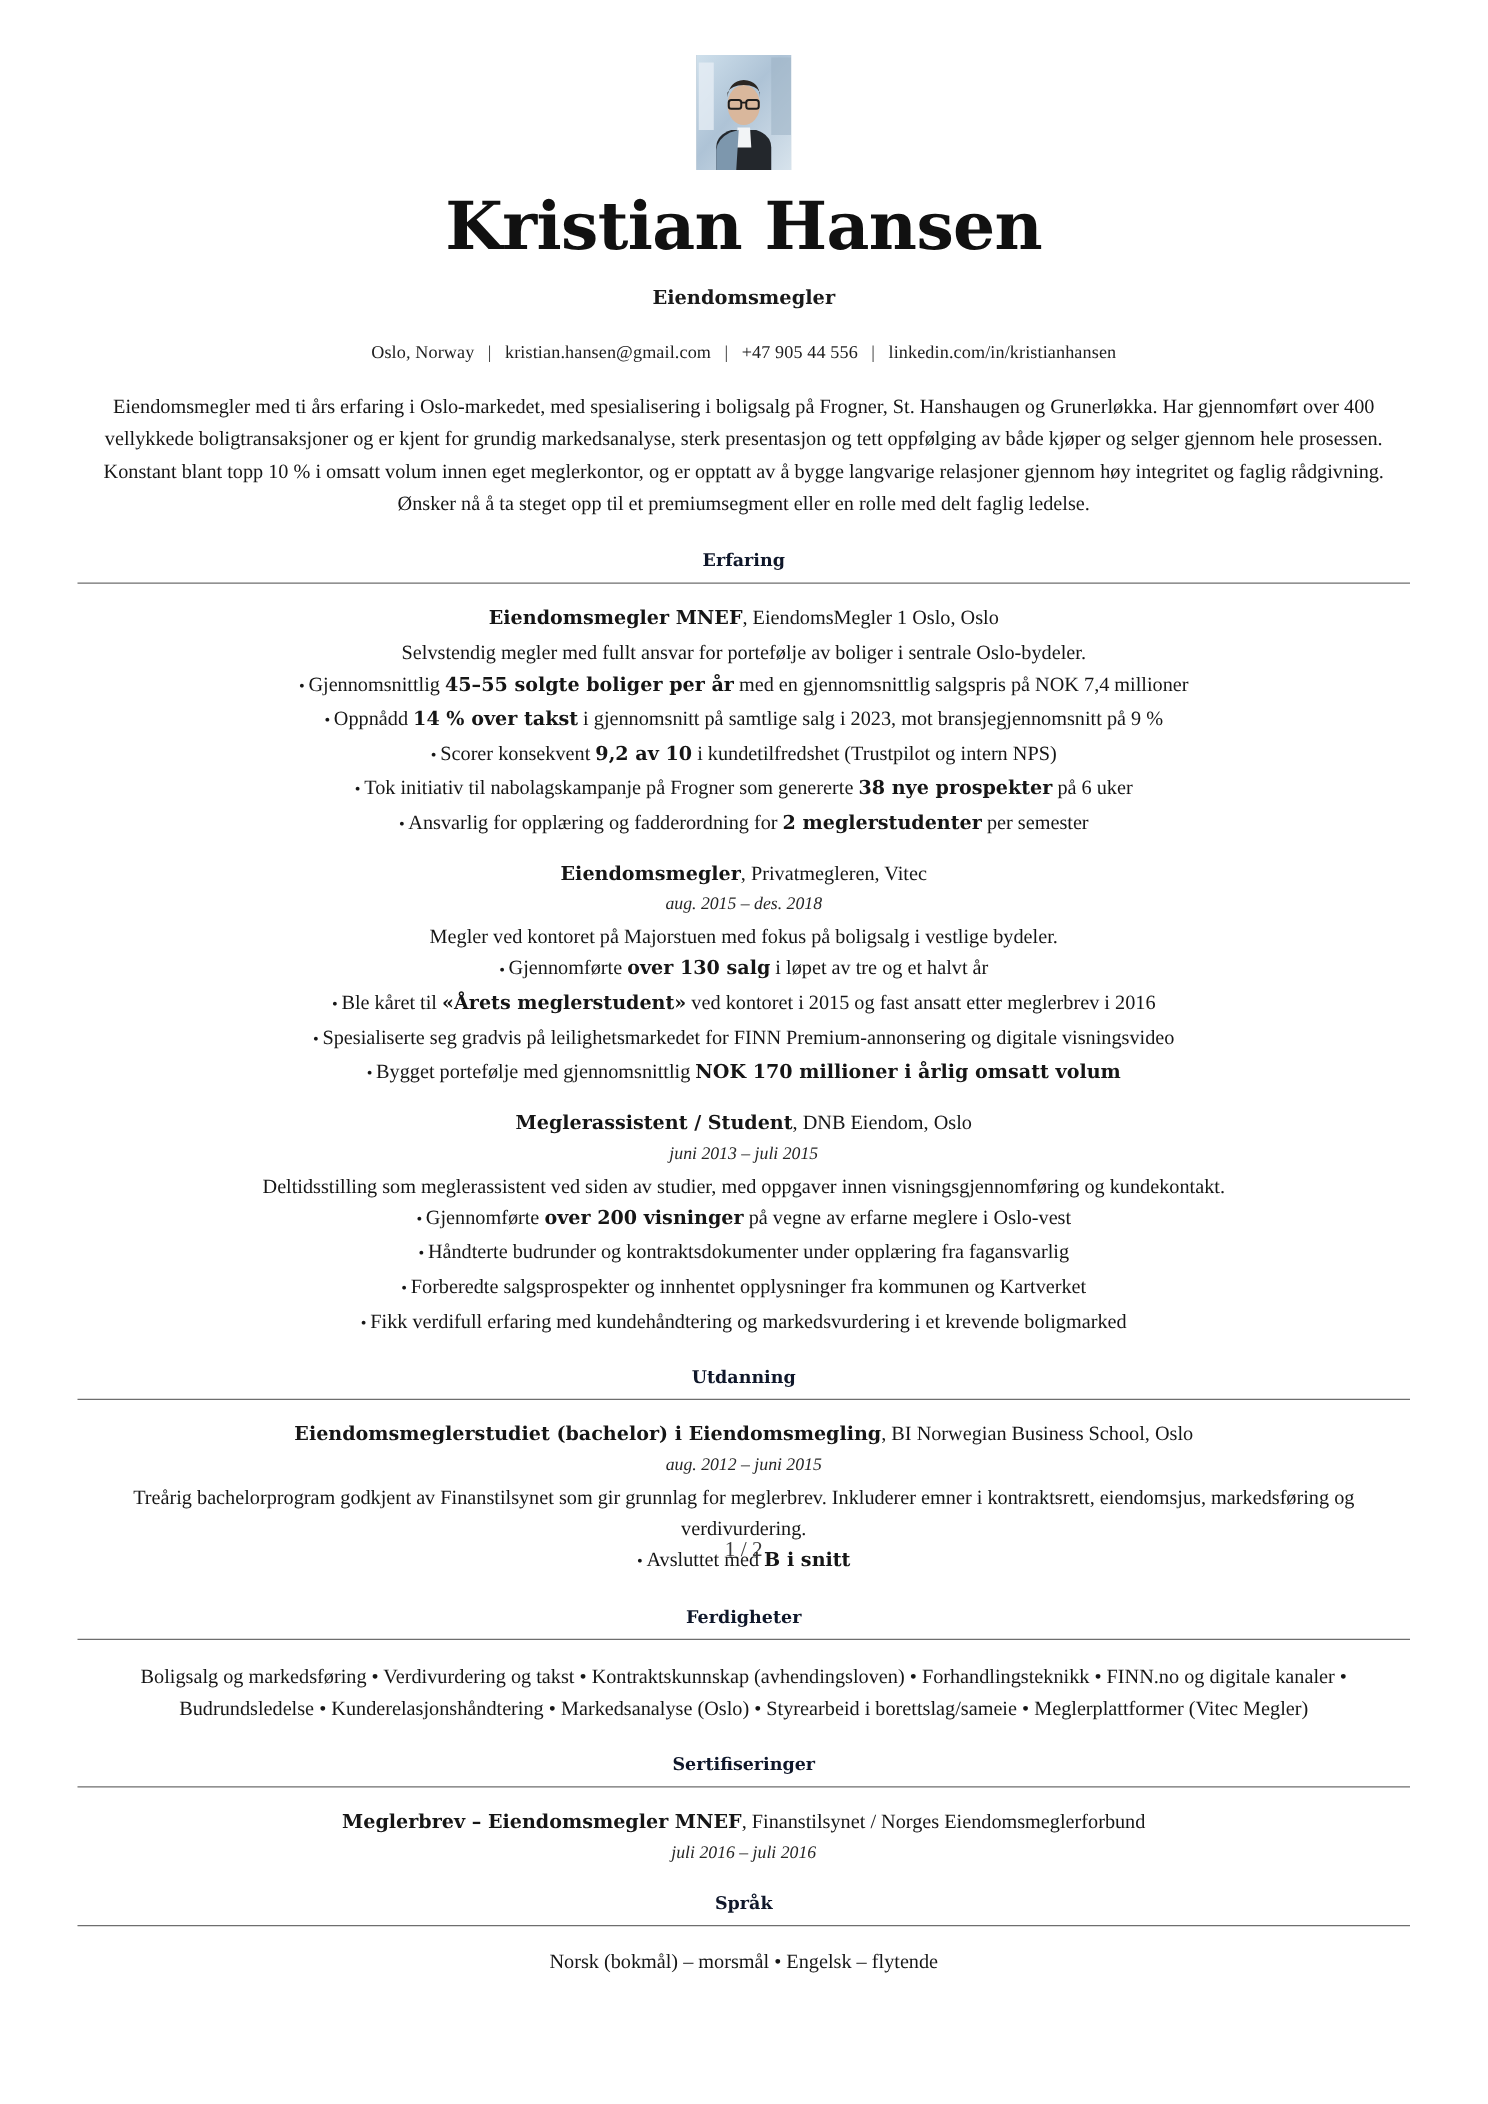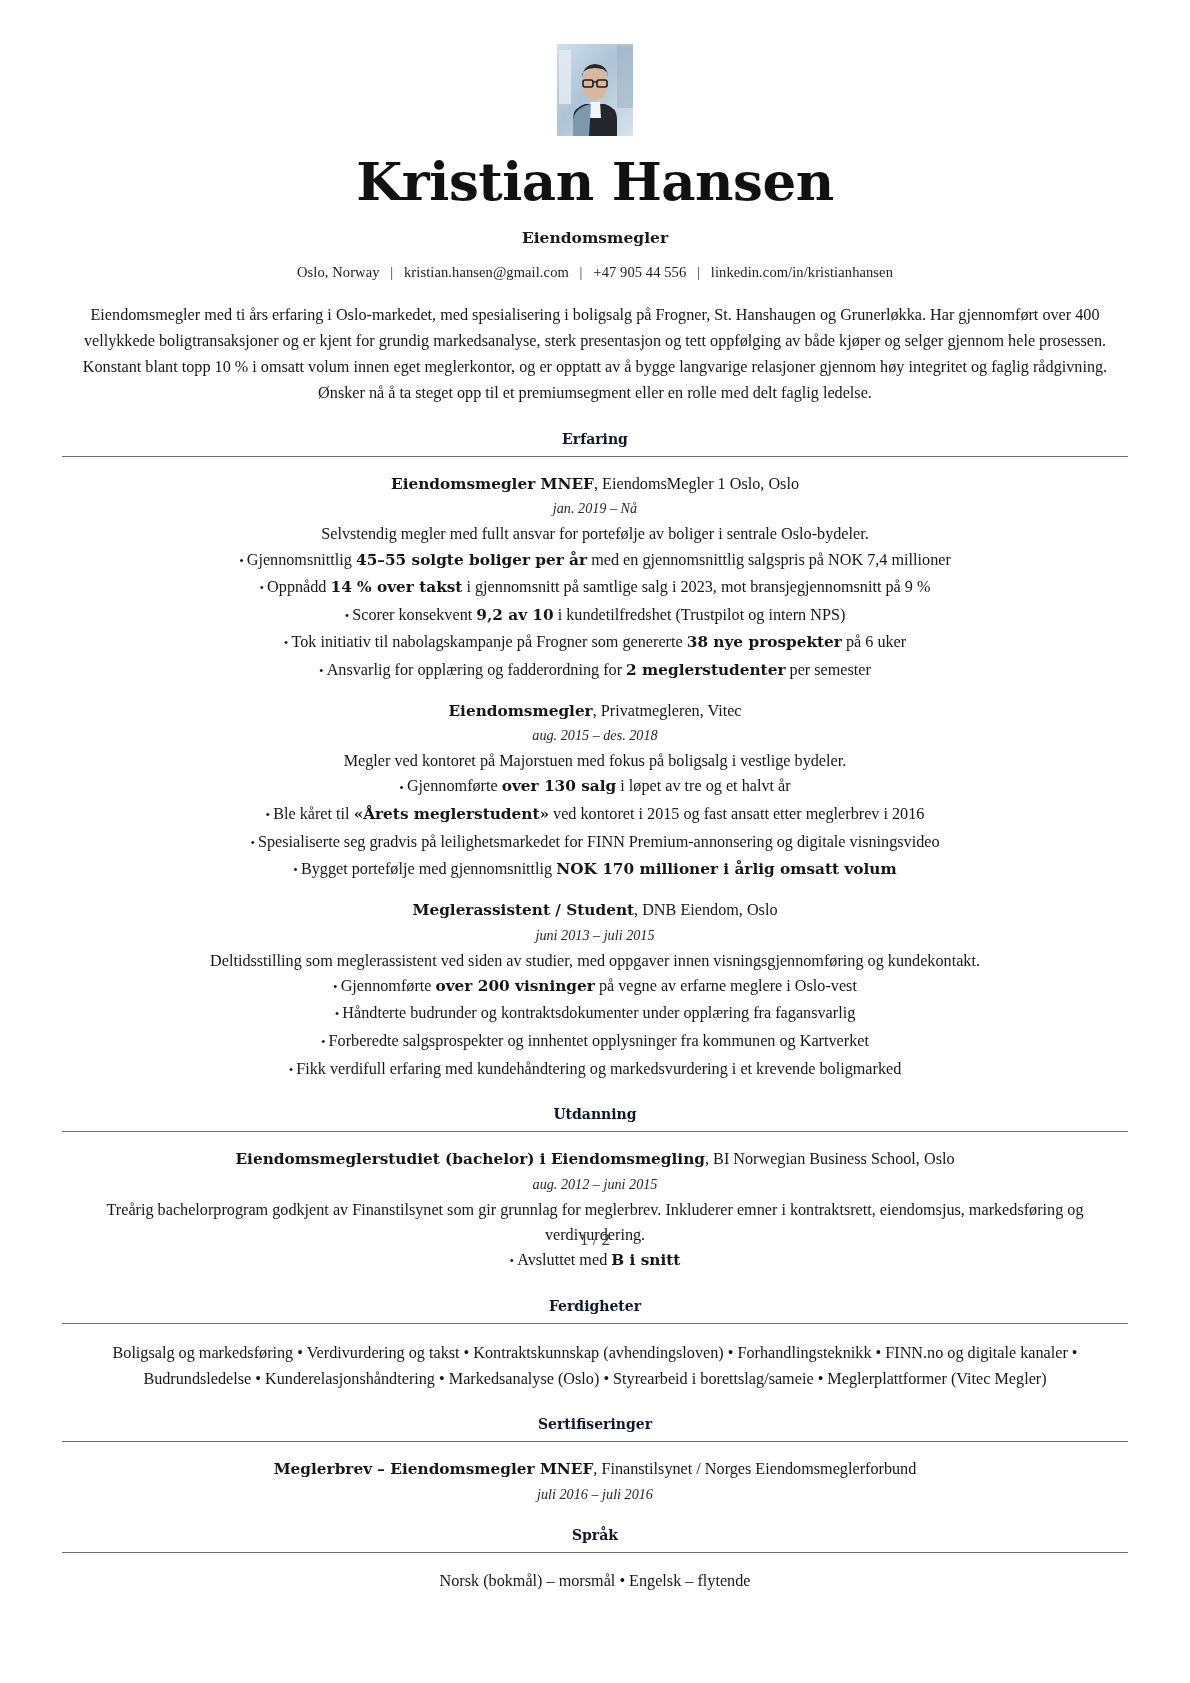--- a/index.html
+++ b/index.html
@@ -41,21 +41,21 @@
     text-align:center;
     font-family:"DejaVu Serif", serif;
     font-weight:700;
     font-size:15.5px;
     margin-top:18px;
     color:#1a1a1a;
   }
   .contact{
     text-align:center;
     font-size:14.5px;
-    margin-top:17px;
+    margin-top:27px;
     color:#202020;
     letter-spacing:0.1px;
   }
   .contact .sep{ padding:0 7px; color:#333; }
 
   .summary{
     text-align:center;
     font-size:16.2px;
     line-height:1.62;
     margin-top:21px;
@@ -176,21 +176,20 @@
   </div>
 
   <div class="summary">Eiendomsmegler med ti års erfaring i Oslo-markedet, med spesialisering i boligsalg på Frogner, St. Hanshaugen og Grunerløkka. Har gjennomført over 400 vellykkede boligtransaksjoner og er kjent for grundig markedsanalyse, sterk presentasjon og tett oppfølging av både kjøper og selger gjennom hele prosessen. Konstant blant topp 10 % i omsatt volum innen eget meglerkontor, og er opptatt av å bygge langvarige relasjoner gjennom høy integritet og faglig rådgivning. Ønsker nå å ta steget opp til et premiumsegment eller en rolle med delt faglig ledelse.</div>
 
   <div class="section">
     <div class="section-title">Erfaring</div>
     <div class="rule"></div>
     <div id="experience-entries">
         <div class="entry">
           <div class="entry-head"><b>Eiendomsmegler MNEF</b><span>, EiendomsMegler 1 Oslo, Oslo</span></div>
-          <div class="entry-date">jan. 2019 – Nå</div>
           <div class="entry-desc">Selvstendig megler med fullt ansvar for portefølje av boliger i sentrale Oslo-bydeler.</div>
           <div class="bullets">
             <div class="bullet"><span class="dot">•</span>Gjennomsnittlig <b>45–55 solgte boliger per år</b> med en gjennomsnittlig salgspris på NOK 7,4 millioner</div>
             <div class="bullet"><span class="dot">•</span>Oppnådd <b>14 % over takst</b> i gjennomsnitt på samtlige salg i 2023, mot bransjegjennomsnitt på 9 %</div>
             <div class="bullet"><span class="dot">•</span>Scorer konsekvent <b>9,2 av 10</b> i kundetilfredshet (Trustpilot og intern NPS)</div>
             <div class="bullet"><span class="dot">•</span>Tok initiativ til nabolagskampanje på Frogner som genererte <b>38 nye prospekter</b> på 6 uker</div>
             <div class="bullet"><span class="dot">•</span>Ansvarlig for opplæring og fadderordning for <b>2 meglerstudenter</b> per semester</div>
           </div>
         </div>
         <div class="entry">

